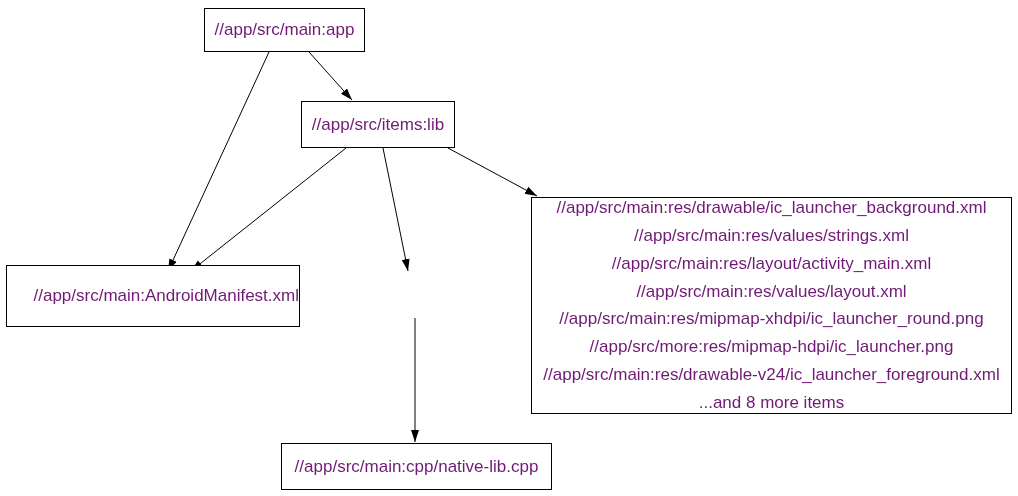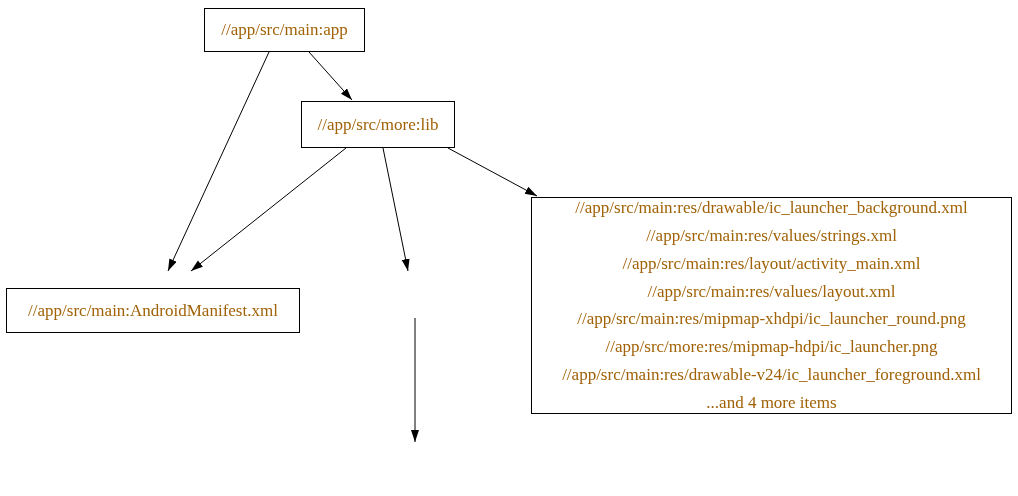--- a/index.html
+++ b/index.html
@@ -6,22 +6,22 @@
     margin: 0;
     padding: 0;
     background: #ffffff;
   }
   #canvas {
     position: relative;
     width: 1018px;
     height: 496px;
     background: #ffffff;
     overflow: hidden;
-    font-family: Liberation Serif, serif;
-    color: #a16207;
+    font-family: Liberation Sans, sans-serif;
+    color: #701a75;
   }
   #edges {
     position: absolute;
     left: 0; top: 0;
     width: 1018px;
     height: 496px;
   }
   .node {
     position: absolute;
     box-sizing: border-box;
@@ -31,21 +31,21 @@
     flex-direction: column;
     align-items: center;
     justify-content: center;
     text-align: center;
     font-size: 17px;
     line-height: 20px;
     white-space: nowrap;
   }
   #node-app      { left: 204px; top: 8px;   width: 161px; height: 44px; }
   #node-lib      { left: 301px; top: 101px; width: 154px; height: 47px; }
-  #node-manifest { left: 6px;   top: 288px; width: 294px; height: 45px; }
+  #node-manifest { left: 6px;   top: 265px; width: 294px; height: 62px; align-items: flex-end; }
   #node-jni      { left: 325px; top: 272px; width: 180px; height: 46px; }
   #node-res      { left: 531px; top: 197px; width: 481px; height: 217px; justify-content: space-between; }
   #node-native   { left: 281px; top: 443px; width: 271px; height: 47px; }
   .res-line { height: 20px; }
   line.edge { stroke: #000000; stroke-width: 1; }
 </style>
 </head>
 <body>
 
 <div id="canvas">
@@ -62,33 +62,36 @@
     <line class="edge" x1="383" y1="148" x2="408" y2="271" marker-end="url(#arrow)"></line>
     <line class="edge" x1="448" y1="148" x2="537" y2="196" marker-end="url(#arrow)"></line>
     <line class="edge" x1="415" y1="318" x2="415" y2="442" marker-end="url(#arrow)"></line>
   </svg>
 
   <div class="node" id="node-app">
     <span>//app/src/main:app</span>
   </div>
 
   <div class="node" id="node-lib">
-    <span>//app/src/more:lib</span>
+    <span>//app/src/items:lib</span>
   </div>
 
   <div class="node" id="node-manifest">
     <span>//app/src/main:AndroidManifest.xml</span>
   </div>
 
 
   <div class="node" id="node-res">
     <div class="res-line">//app/src/main:res/drawable/ic_launcher_background.xml</div>
     <div class="res-line">//app/src/main:res/values/strings.xml</div>
     <div class="res-line">//app/src/main:res/layout/activity_main.xml</div>
     <div class="res-line">//app/src/main:res/values/layout.xml</div>
     <div class="res-line">//app/src/main:res/mipmap-xhdpi/ic_launcher_round.png</div>
     <div class="res-line">//app/src/more:res/mipmap-hdpi/ic_launcher.png</div>
     <div class="res-line">//app/src/main:res/drawable-v24/ic_launcher_foreground.xml</div>
-    <div class="res-line">...and 4 more items</div>
+    <div class="res-line">...and 8 more items</div>
   </div>
 
+  <div class="node" id="node-native">
+    <span>//app/src/main:cpp/native-lib.cpp</span>
+  </div>
 
 </div>
 
 </body></html>

